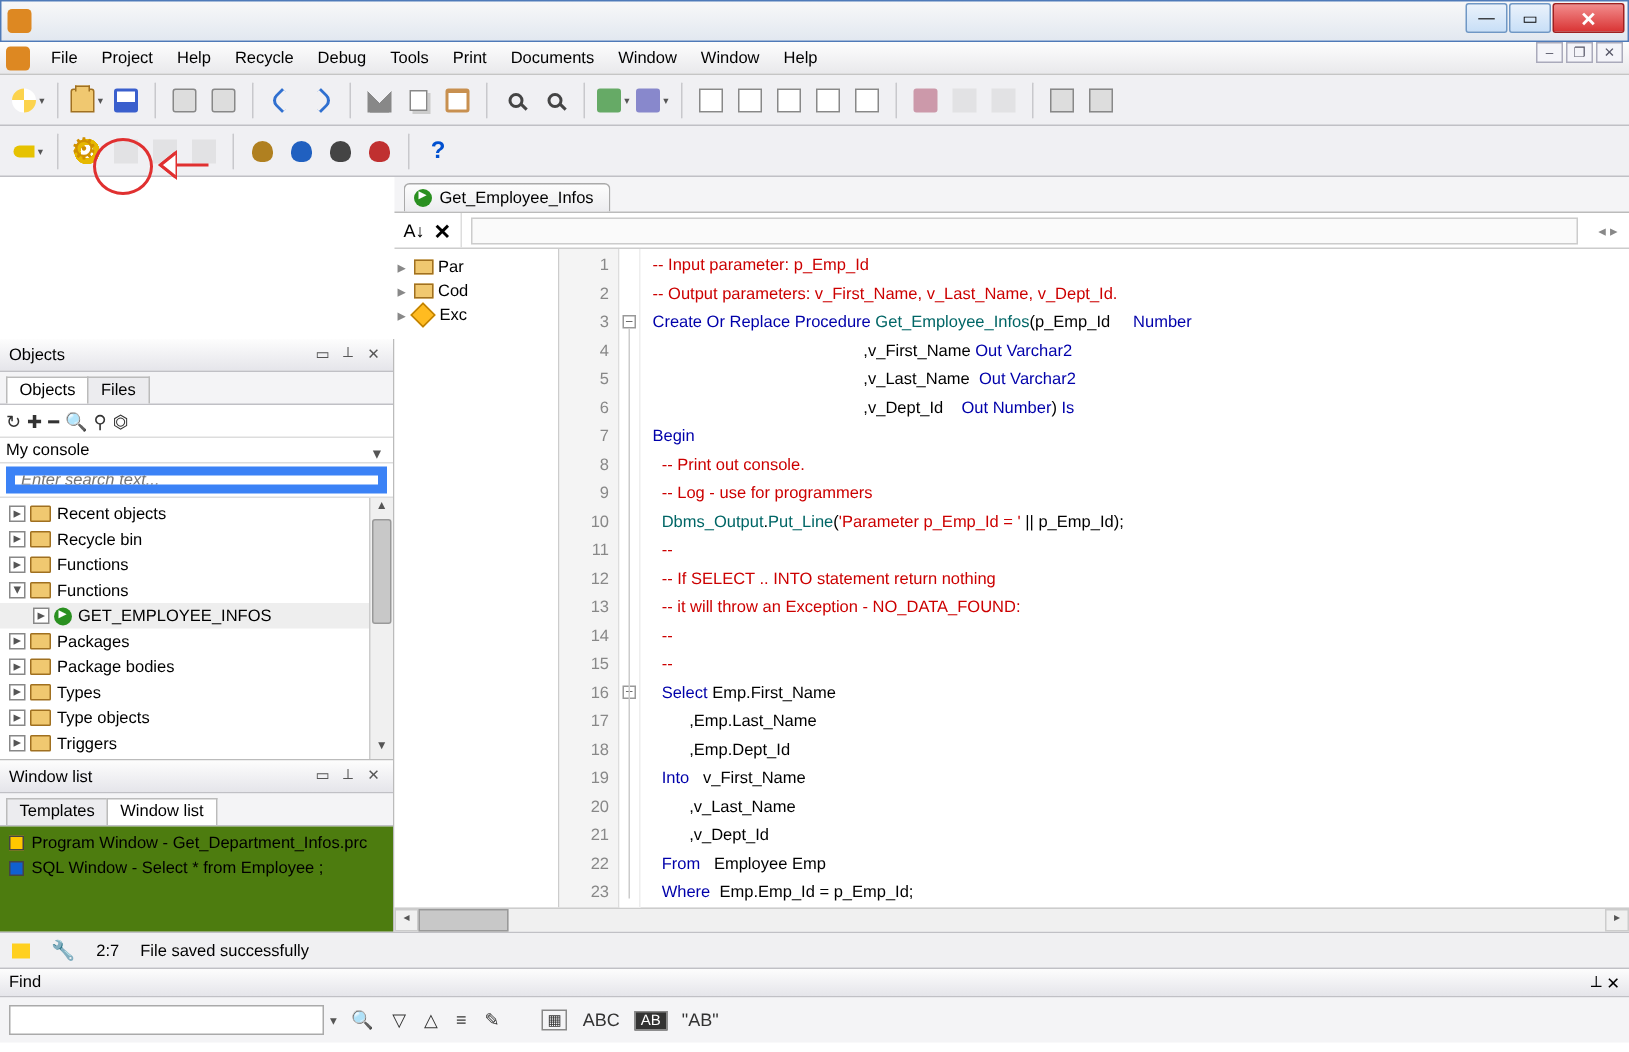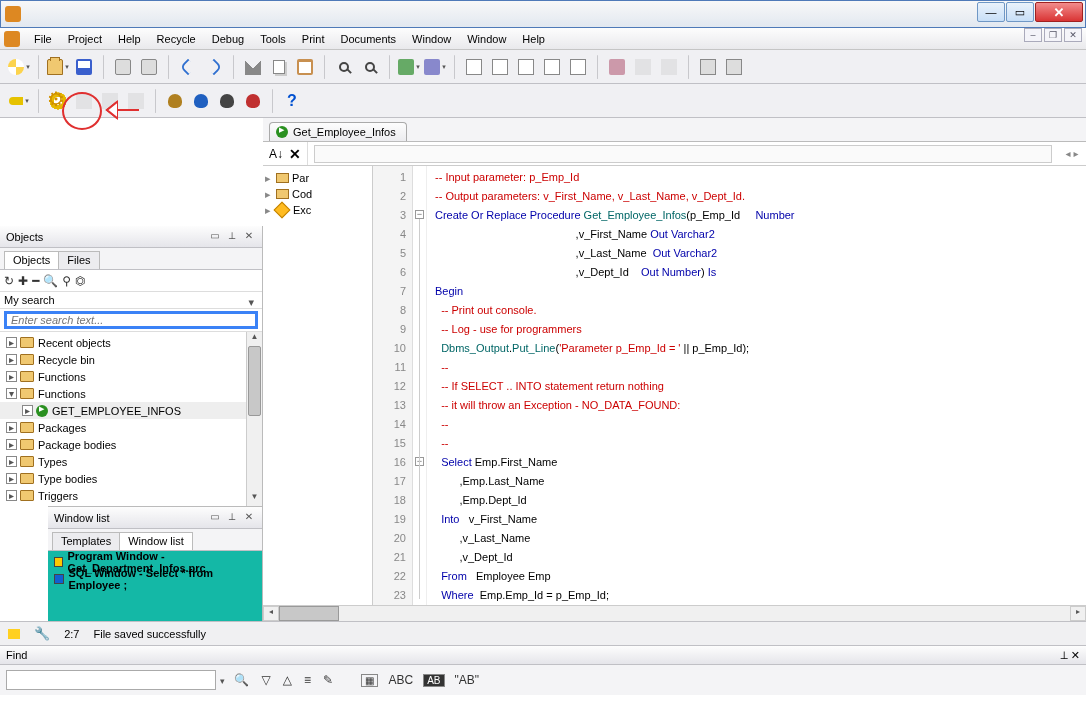--- a/index.html
+++ b/index.html
@@ -62,37 +62,37 @@
 .panel-hd .hd-btns { margin-left:auto; display:flex; gap:3px; }
 .panel-hd .hd-btn { width:14px; height:14px; font-size:10px; color:#555; text-align:center; }
 .sub-tabs { height:22px; border-bottom:1px solid #c0c0c5; display:flex; padding-top:3px; padding-left:4px; background:#f4f4f6; }
 .sub-tab { padding:2px 8px; border:1px solid #bbb; border-bottom:none; background:#fff; margin-right:-1px; font-size:11px; }
 .sub-tab.inactive { background:#ececef; }
 .mini-tb { height:22px; display:flex; align-items:center; padding:0 4px; border-bottom:1px solid #ddd; gap:4px; }
 .mini-tb span { font-size:12px; color:#333; cursor:default; }
 .combo-row { padding:2px 4px; border-bottom:1px solid #ddd; position:relative; }
 .combo-row::after { content:"▾"; position:absolute; right:8px; top:4px; color:#555; }
 .search-row { padding:2px 4px; border-bottom:1px solid #ddd; }
-.search-row input { width:100%; border:3px solid #3b82f6; height:18px; padding:0 4px; font-style:italic; color:#888; font-size:11px; }
+.search-row input { width:100%; border:6px solid #3b82f6; height:18px; padding:0 4px; font-style:italic; color:#888; font-size:11px; }
 
 .tree { flex:1; overflow:auto; background:#fff; padding:2px 0; position:relative; }
 .tree-item { display:flex; align-items:center; height:17px; padding-left:6px; font-size:11px; }
 .tree-item .exp { width:11px; height:11px; border:1px solid #888; margin-right:3px; text-align:center; line-height:9px; font-size:10px; color:#555; background:#fff; }
 .tree-item .fld { width:14px; height:11px; background:#f0c870; border:1px solid #a07020; border-radius:1px; margin-right:4px; }
 .tree-item .proc-ico { width:12px; height:12px; border-radius:50%; background:#2a9020; position:relative; margin-right:4px; }
 .tree-item .proc-ico::after{content:"▶"; color:#fff; font-size:7px; position:absolute; left:3px; top:0;}
 .tree-item.indent1 { padding-left:22px; }
 .tree-item.sel { background:#eee; }
 .tree .scroll-ind { position:absolute; right:0; top:0; width:16px; bottom:0; background:#f0f0f0; border-left:1px solid #ccc; }
 .tree .scroll-ind .thumb { position:absolute; left:1px; right:1px; top:14px; height:70px; background:#c8c8c8; border:1px solid #999; border-radius:2px; }
 .tree .scroll-ind .arr { position:absolute; left:0; right:0; height:14px; text-align:center; font-size:8px; color:#555; }
 
 
-.wlist { border-top:1px solid #bbb;margin-left:48px; }
-.wlist-body { background:#14b8a6; padding:2px 0; height:70px;font-weight:bold; }
+.wlist { border-top:1px solid #bbb; }
+.wlist-body { background:#4d7c0f; padding:2px 0; height:70px; }
 .wlist-item { display:flex; align-items:center; height:17px; padding-left:6px; font-size:11px; }
 .wlist-item .sq { width:10px; height:10px; margin-right:5px; }
 .sq.yellow { background:#ffc800; border:1px solid #444; }
 .sq.blue { background:#1060d0; border:1px solid #444; }
 
 
 .editor-tabs { height:24px; display:flex; align-items:flex-end; padding-left:6px; border-bottom:1px solid #bbb; background:#f4f4f6; }
 .editor-tab { padding:3px 10px 3px 6px; border:1px solid #aaa; border-bottom:none; background:linear-gradient(#fdfdfd,#ececef); border-radius:4px 4px 0 0; display:flex; align-items:center; gap:5px; font-size:11px; }
 .editor-tab .proc-ico { width:12px; height:12px; border-radius:50%; background:#2a9020; position:relative; }
 .editor-tab .proc-ico::after{content:"▶"; color:#fff; font-size:7px; position:absolute; left:3px; top:0;}
@@ -321,21 +321,21 @@
     </div>
     <div class="mini-tb">
       <span>↻</span>
       <span>✚</span>
       <span>━</span>
       <span>🔍</span>
       <span>⚲</span>
       <span>⏣</span>
     </div>
     <div class="combo-row">
-      <span>My search</span>
+      <span>My console</span>
     </div>
     <div class="search-row">
       <input type="text" placeholder="Enter search text..." style="">
     </div>
     <div class="tree" id="objects-tree">
       <div class="tree-item">
           <span class="exp">▸</span>
           <span class="fld"></span>
           <span>Recent objects</span>
         </div>
@@ -370,21 +370,21 @@
           <span>Package bodies</span>
         </div>
         <div class="tree-item">
           <span class="exp">▸</span>
           <span class="fld"></span>
           <span>Types</span>
         </div>
         <div class="tree-item">
           <span class="exp">▸</span>
           <span class="fld"></span>
-          <span>Type bodies</span>
+          <span>Type objects</span>
         </div>
         <div class="tree-item">
           <span class="exp">▸</span>
           <span class="fld"></span>
           <span>Triggers</span>
         </div>
         <div class="scroll-ind">
         <div class="arr" style="top:0;">▲</div>
         <div class="thumb"></div>
         <div class="arr" style="bottom:0;">▼</div>

